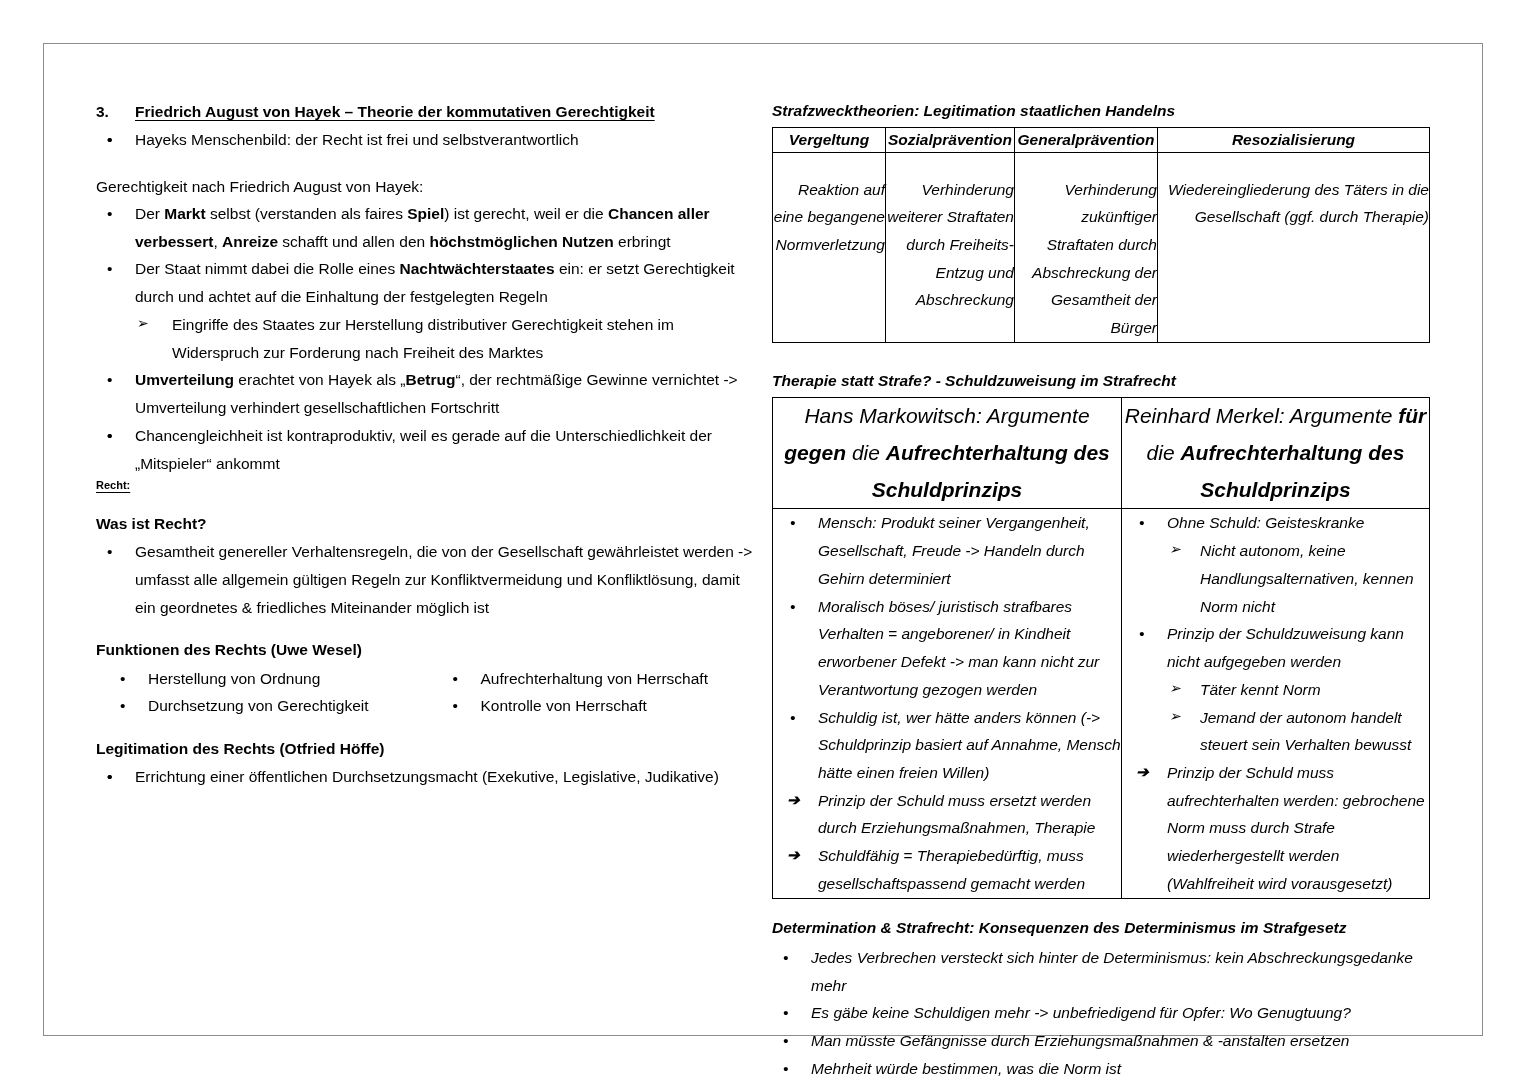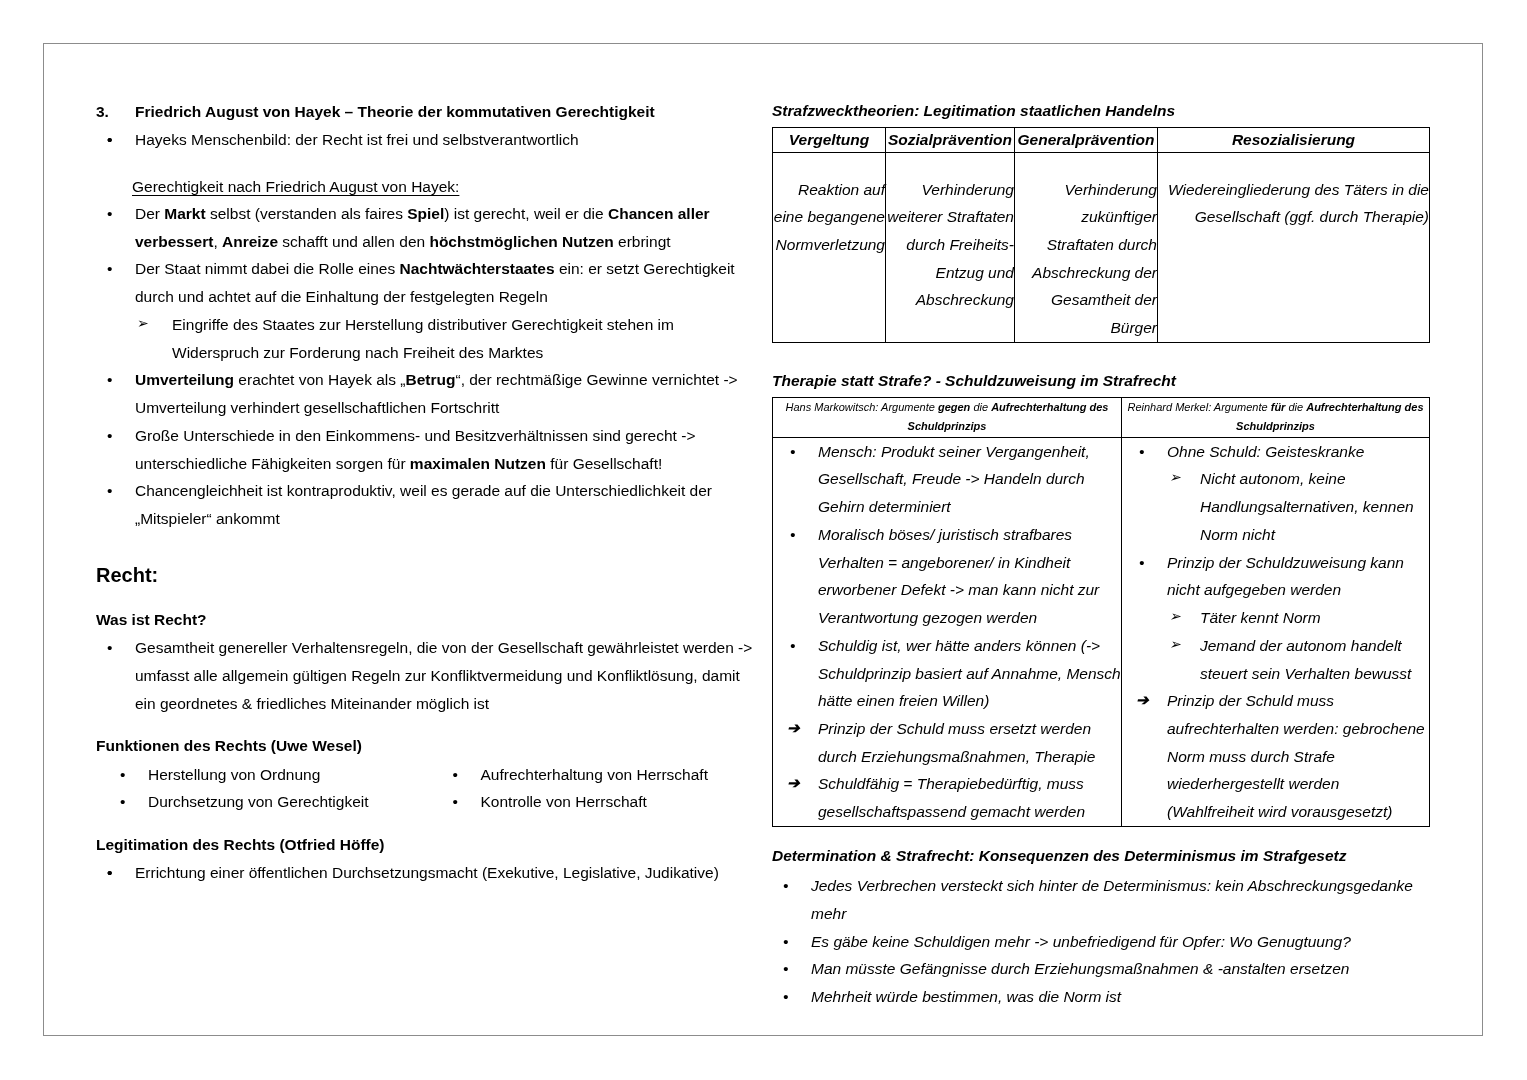--- a/index.html
+++ b/index.html
@@ -55,38 +55,37 @@
     font-weight: bold;
     font-size: 15.5px;
     line-height: 1.62;
     margin-bottom: 2px;
   }
   .h-num .num {
     width: 39px;
     flex: 0 0 39px;
   }
   .h-num .txt {
+    text-decoration: underline;
     text-underline-offset: 2.5px;
   }
 
   .h-underline {
     font-size: 15.5px;
+    line-height: 1.62;
+    text-underline-offset: 2.5px;
+    margin-top: 20px;
+    margin-bottom: 1px;
+  }
+  .h-underline-bold {
+    font-size: 11px;
+    font-weight: bold;
     line-height: 1.62;
     text-decoration: underline;
     text-underline-offset: 2.5px;
-    margin-top: 20px;
-    margin-bottom: 1px;
-    margin-left: 36px;
-  }
-  .h-underline-bold {
-    font-size: 20px;
-    font-weight: bold;
-    line-height: 1.62;
-    text-underline-offset: 2.5px;
-    margin-top: 26px;
     margin-bottom: 4px;
   }
   .h-bold {
     font-size: 15.5px;
     font-weight: bold;
     line-height: 1.62;
     margin-top: 16px;
     margin-bottom: 2px;
   }
 
@@ -170,21 +169,21 @@
     border-top: none;
   }
   .t1 td .pad-top { display: block; height: 23px; }
 
   
   .t2 th {
     font-weight: normal;
     text-align: center;
     padding: 6px 8px 7px;
     line-height: 1.75;
-    font-size: 11px;
+    font-size: 21px;
   }
   .t2 td {
     padding: 6px 6px 10px 0;
   }
   .t2 ul.bl > li {
     padding-left: 45px;
     line-height: 1.79;
   }
   .t2 ul.bl > li > .mk {
     left: 17px;
@@ -252,21 +251,20 @@
         </li>
       </ul>
 
       <ul class="bl">
         <li>
           <span class="mk">•</span>
           <span><b>Umverteilung</b><span> erachtet von Hayek als „</span><b>Betrug</b><span>“, der rechtmäßige Gewinne vernichtet -&gt; Umverteilung verhindert gesellschaftlichen Fortschritt</span></span>
         </li>
         <li>
           <span class="mk">•</span>
-          <span><span>Große Unterschiede in den Einkommens- und Besitzverhältnissen sind gerecht -&gt; unterschiedliche Fähigkeiten sorgen für </span><b>maximalen Nutzen</b><span> für Gesellschaft!</span></span>
         </li>
         <li>
           <span class="mk">•</span>
           <span>Chancengleichheit ist kontraproduktiv, weil es gerade auf die Unterschiedlichkeit der „Mitspieler“ ankommt</span>
         </li>
       </ul>
 
       <div class="h-underline-bold">Recht:</div>
 
       <div class="h-bold">Was ist Recht?</div>

